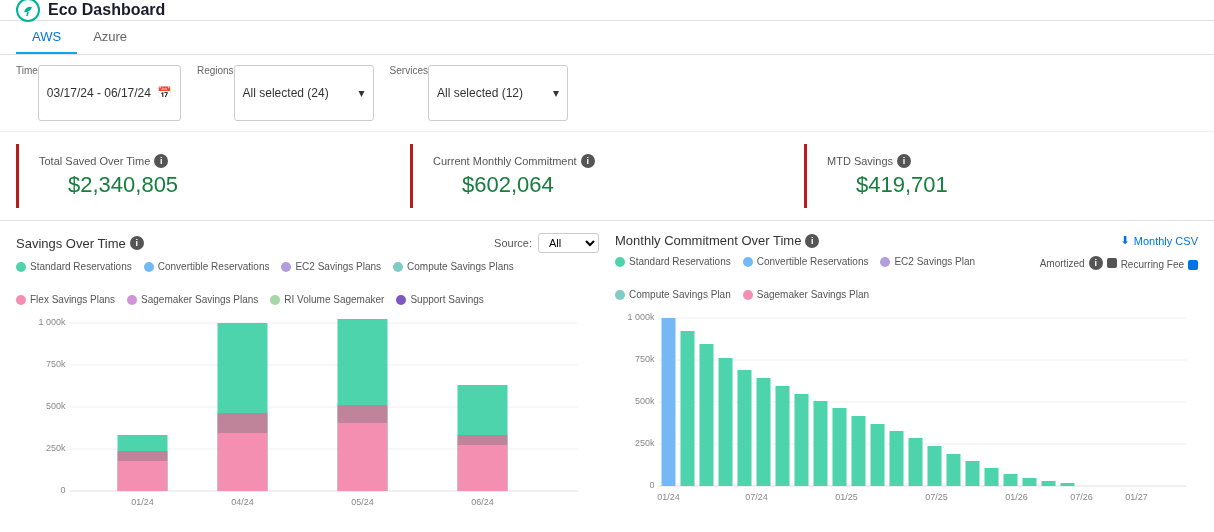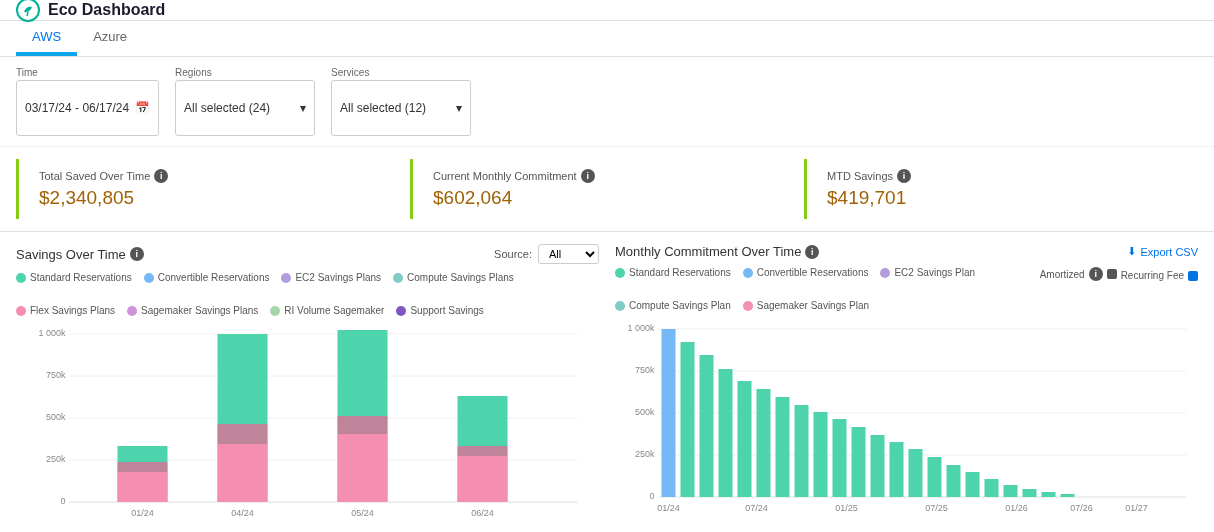--- a/index.html
+++ b/index.html
@@ -4,31 +4,31 @@
   <style>
     * { box-sizing: border-box; margin: 0; padding: 0; }
     body { font-family: -apple-system, BlinkMacSystemFont, 'Segoe UI', sans-serif; font-size: 12px; color: #333; background: #fff; }
 
     .header { display: flex; align-items: center; padding: 8px 16px; border-bottom: 1px solid #e0e0e0; height: 21px; }
     .logo-icon { width: 24px; height: 24px; margin-right: 8px; }
     .header-title { font-size: 16px; font-weight: 600; color: #1a1a2e; }
 
     .tabs { display: flex; padding: 0 16px; border-bottom: 1px solid #e0e0e0; }
     .tab { padding: 8px 16px; font-size: 13px; cursor: pointer; color: #666; border-bottom: 2px solid transparent; }
-    .tab.active { color: #0073e6; border-bottom: 4px solid #0ea5e9; font-weight: 500; }
+    .tab.active { color: #0073e6; border-bottom: 2px solid #0ea5e9; font-weight: 500; }
 
     .filters { display: flex; align-items: center; padding: 10px 16px; gap: 16px; border-bottom: 1px solid #f0f0f0; }
-    .filter-group { display: flex; flex-direction: column; }
+    .filter-group { display: flex; flex-direction: row; }
     .filter-label { font-size: 10px; color: #666; margin-bottom: 2px; }
     .filter-input { display: flex; align-items: center; border: 1px solid #ccc; border-radius: 3px; padding: 20px 8px; font-size: 12px; gap: 6px; min-width: 140px; cursor: pointer; background: #fff; }
 
     .summary-cards { display: flex; padding: 12px 16px; gap: 0; border-bottom: 1px solid #e0e0e0; }
-    .summary-card { flex: 1; padding: 10px 20px; border-left: 3px solid #84cc16; margin-right: 20px; }
+    .summary-card { flex: 1; padding: 10px 20px; border-left: 3px solid #b91c1c; margin-right: 20px; }
     .summary-card-label { font-size: 11px; color: #555; display: flex; align-items: center; gap: 4px; margin-bottom: 4px; }
-    .summary-card-value { font-size: 19px; font-weight: 300; color: #a16207; }
+    .summary-card-value { font-size: 22px; font-weight: 300; color: #15803d; margin-left: 29px; }
     .info-icon { display: inline-flex; align-items: center; justify-content: center; width: 14px; height: 14px; border-radius: 50%; background: #555; color: #fff; font-size: 9px; font-weight: bold; cursor: pointer; }
 
     .charts-section { display: flex; padding: 12px 16px; gap: 16px; }
     .chart-container { flex: 1; }
     .chart-header { display: flex; align-items: center; justify-content: space-between; margin-bottom: 8px; }
     .chart-title { font-size: 13px; font-weight: 500; display: flex; align-items: center; gap: 4px; }
     .chart-source { display: flex; align-items: center; gap: 6px; font-size: 11px; color: #555; }
     .source-select { border: 1px solid #ccc; border-radius: 3px; padding: 2px 20px 2px 6px; font-size: 11px; background: #fff; cursor: pointer; appearance: auto; }
     .export-btn { font-size: 11px; color: #0073e6; cursor: pointer; display: flex; align-items: center; gap: 4px; }
 
@@ -195,21 +195,21 @@
   </div>
 
   <div class="chart-container">
     <div class="chart-header">
       <div class="chart-title">
         <span>Monthly Commitment Over Time</span>
         <span class="info-icon">i</span>
       </div>
       <div class="export-btn">
         <span>⬇</span>
-        <span>Export CSV</span>
+        <span>Monthly CSV</span>
       </div>
     </div>
 
     <div style="display:flex; justify-content:space-between; align-items:flex-start;">
       <div class="legend" style="flex:1;">
         <div class="legend-item">
           <div class="legend-dot" style="background:#4dd4ac;"></div>
           <span>Standard Reservations</span>
         </div>
         <div class="legend-item">

